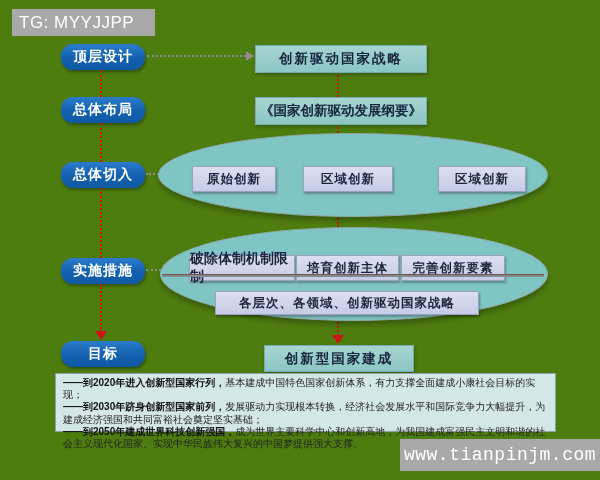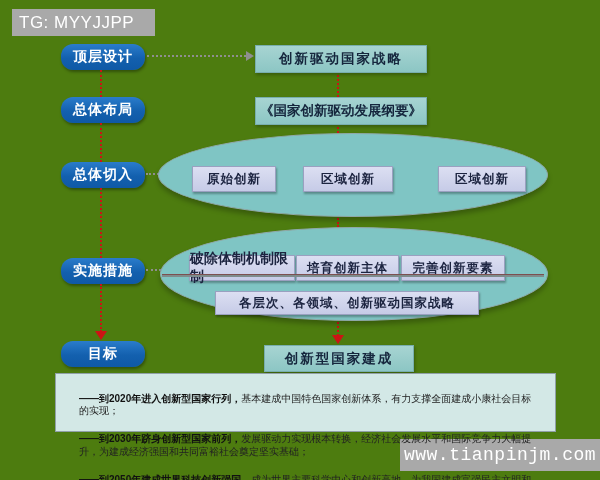--- a/index.html
+++ b/index.html
@@ -53,21 +53,21 @@
   }
   .divider{
     position:absolute;left:162px;top:274px;width:382px;height:2px;
     background:#7e8c8c;border-top:1px solid #7c5050;
   }
   .summary{
     position:absolute;left:55px;top:373px;width:501px;height:59px;
     background:#d3e8e6;border:1px solid #90a0a8;box-sizing:border-box;
     padding:3px 7px;color:#222;font-size:10px;line-height:1.22;
   }
-  .summary p{margin:16px;}
+  .summary p{margin:0;}
   .summary b{color:#111;}
 </style>
 </head>
 <body>
 
 <div id="canvas">
 
   <div class="wm wm-top">TG: MYYJJPP</div>
   <div class="wm wm-bottom">www.tianpinjm.com</div>
 

